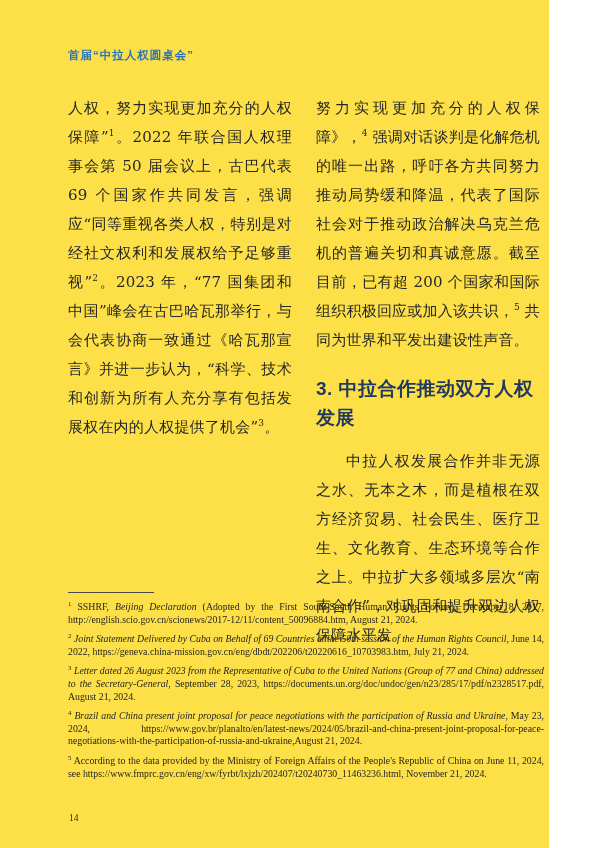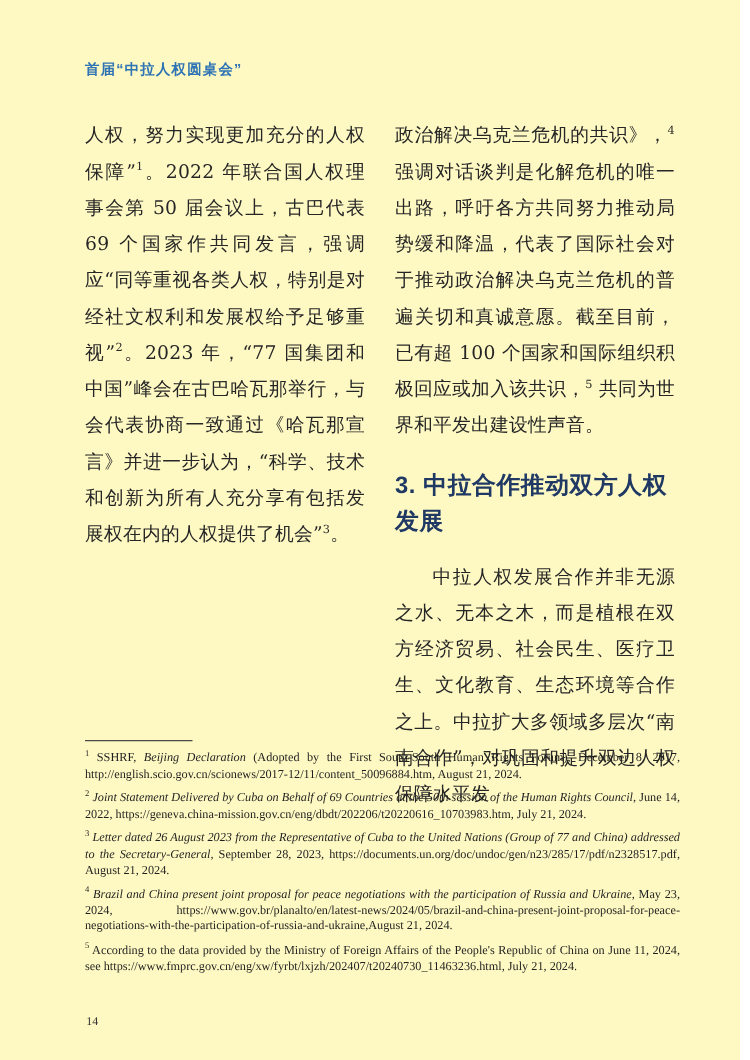--- a/index.html
+++ b/index.html
@@ -1,20 +1,20 @@
 <!DOCTYPE html>
 <html><head>
 <meta charset="utf-8">
 <style>
   html, body { margin: 0; padding: 0; background: #ffffff; }
   .page {
     position: relative;
-    width: 592px;
+    width: 549px;
     height: 848px;
-    background: #fef9c3;
+    background: #fde047;
     font-family: "DejaVu Serif", serif;
     color: #262626;
     overflow: hidden;
   }
   .header {
     position: absolute;
     top: 48px;
     left: 68px;
     font-family: "Liberation Sans", sans-serif;
     font-weight: bold;
@@ -97,36 +97,36 @@
 
   <div class="header">首届“中拉人权圆桌会”</div>
 
   <div class="columns">
 
     <div class="col">
       <p><span>人权，努力实现更加充分的人权保障”</span><sup class="body-sup">1</sup><span>。2022 年联合国人权理事会第 50 届会议上，古巴代表 69 个国家作共同发言，强调应“同等重视各类人权，特别是对经社文权利和发展权给予足够重视”</span><sup class="body-sup">2</sup><span>。2023 年，“77 国集团和中国”峰会在古巴哈瓦那举行，与会代表协商一致通过《哈瓦那宣言》并进一步认为，“科学、技术和创新为所有人充分享有包括发展权在内的人权提供了机会”</span><sup class="body-sup">3</sup><span>。</span></p>
     </div>
 
     <div class="col">
-      <p><span>政治解决乌克兰危机的共识》，</span><sup class="body-sup">4</sup><span> 强调对话谈判是化解危机的唯一出路，呼吁各方共同努力推动局势缓和降温，代表了国际社会对于推动政治解决乌克兰危机的普遍关切和真诚意愿。截至目前，已有超 100 个国家和国际组织积极回应或加入该共识，</span><sup class="body-sup">5</sup><span> 共同为世界和平发出建设性声音。</span></p>
+      <p><span>努力实现更加充分的人权保障》，</span><sup class="body-sup">4</sup><span> 强调对话谈判是化解危机的唯一出路，呼吁各方共同努力推动局势缓和降温，代表了国际社会对于推动政治解决乌克兰危机的普遍关切和真诚意愿。截至目前，已有超 200 个国家和国际组织积极回应或加入该共识，</span><sup class="body-sup">5</sup><span> 共同为世界和平发出建设性声音。</span></p>
       <p class="section-heading">3. 中拉合作推动双方人权发展</p>
       <p class="para-indent"><span>中拉人权发展合作并非无源之水、无本之木，而是植根在双方经济贸易、社会民生、医疗卫生、文化教育、生态环境等合作之上。中拉扩大多领域多层次“南南合作”，对巩固和提升双边人权保障水平发</span></p>
     </div>
 
   </div>
 
   <div class="footnote-area">
     <div class="fn-sep"></div>
 
     <p class="footnote"><sup>1</sup><span> SSHRF, </span><i>Beijing Declaration</i><span> (Adopted by the First South-South Human Rights Forum), December 8, 2017, http://english.scio.gov.cn/scionews/2017-12/11/content_50096884.htm, August 21, 2024.</span></p>
 
     <p class="footnote"><sup>2</sup><span> </span><i>Joint Statement Delivered by Cuba on Behalf of 69 Countries at the 50th session of the Human Rights Council</i><span>, June 14, 2022, https://geneva.china-mission.gov.cn/eng/dbdt/202206/t20220616_10703983.htm, July 21, 2024.</span></p>
 
     <p class="footnote"><sup>3</sup><span> </span><i>Letter dated 26 August 2023 from the Representative of Cuba to the United Nations (Group of 77 and China) addressed to the Secretary-General</i><span>, September 28, 2023, https://documents.un.org/doc/undoc/gen/n23/285/17/pdf/n2328517.pdf, August 21, 2024.</span></p>
 
     <p class="footnote"><sup>4</sup><span> </span><i>Brazil and China present joint proposal for peace negotiations with the participation of Russia and Ukraine</i><span>, May 23, 2024, https://www.gov.br/planalto/en/latest-news/2024/05/brazil-and-china-present-joint-proposal-for-peace-negotiations-with-the-participation-of-russia-and-ukraine,August 21, 2024.</span></p>
 
-    <p class="footnote"><sup>5</sup><span> According to the data provided by the Ministry of Foreign Affairs of the People's Republic of China on June 11, 2024, see https://www.fmprc.gov.cn/eng/xw/fyrbt/lxjzh/202407/t20240730_11463236.html, July 21, 2024.</span><i></i><span></span></p>
+    <p class="footnote"><sup>5</sup><span> According to the data provided by the Ministry of Foreign Affairs of the People's Republic of China on June 11, 2024, see https://www.fmprc.gov.cn/eng/xw/fyrbt/lxjzh/202407/t20240730_11463236.html, November 21, 2024.</span><i></i><span></span></p>
   </div>
 
   <div class="page-number">14</div>
 
 </div>
 
 </body></html>

